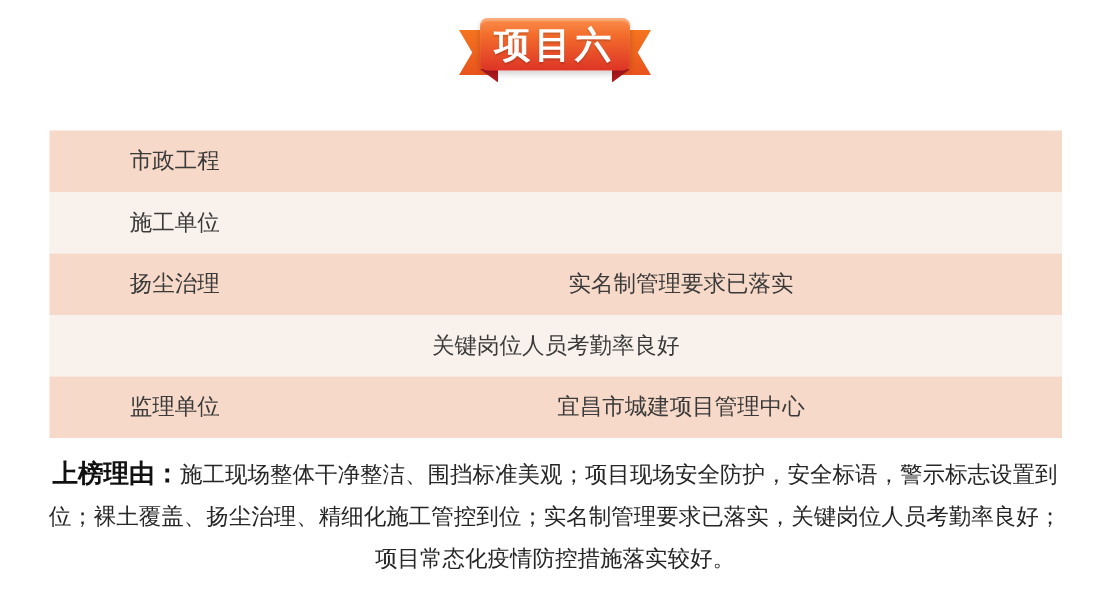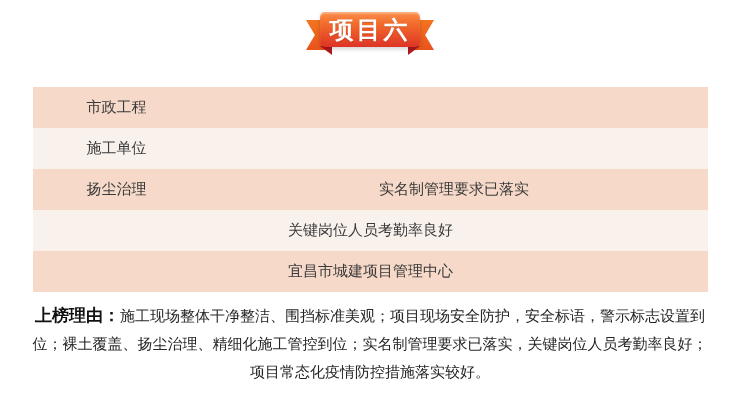--- a/index.html
+++ b/index.html
@@ -132,19 +132,20 @@
   <div class="info-row">
     <div class="cell label">扬尘治理</div>
     <div class="cell value">实名制管理要求已落实</div>
   </div>
 
   <div class="info-row">
     <div class="cell value">关键岗位人员考勤率良好</div>
   </div>
 
   <div class="info-row">
+    <div class="cell label">监理单位</div>
     <div class="cell value">宜昌市城建项目管理中心</div>
   </div>
 </div>
 
   <p class="reason"><span class="reason-label">上榜理由：</span><span>施工现场整体干净整洁、围挡标准美观；项目现场安全防护，安全标语，警示标志设置到位；裸土覆盖、扬尘治理、精细化施工管控到位；实名制管理要求已落实，关键岗位人员考勤率良好；项目常态化疫情防控措施落实较好。</span></p>
 
 </div>
 
 </body></html>

